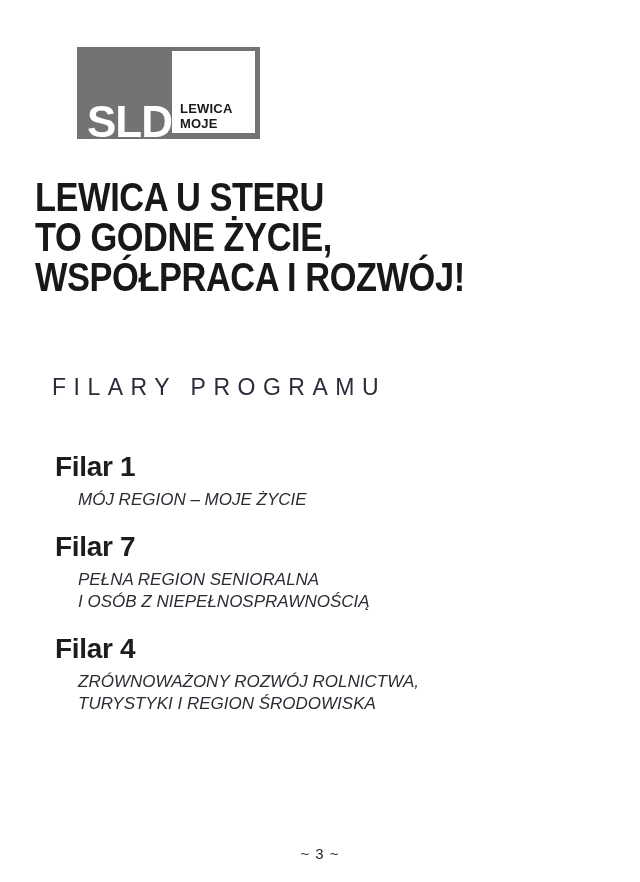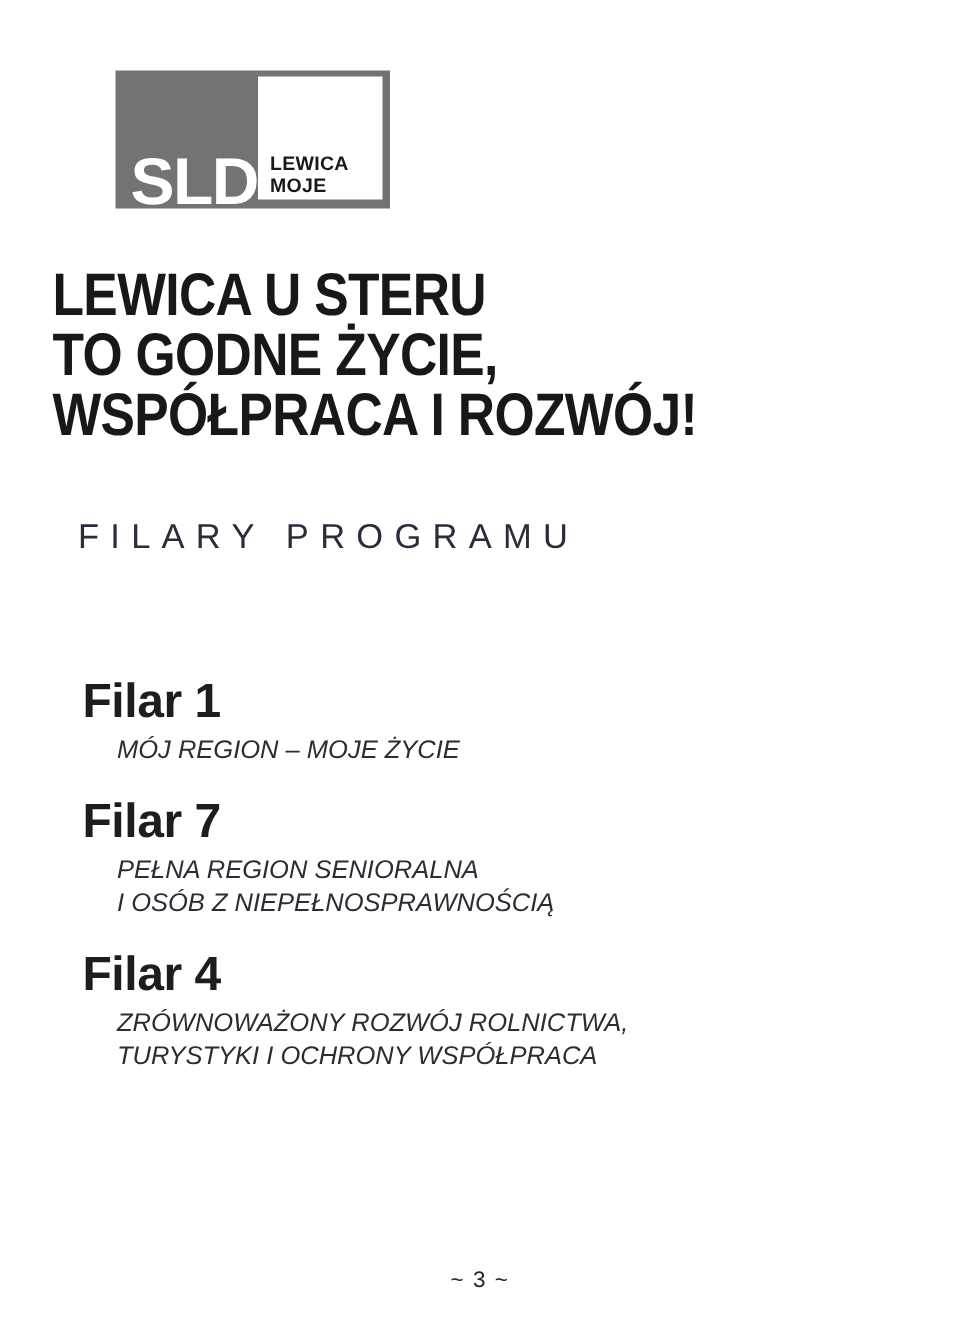--- a/index.html
+++ b/index.html
@@ -58,40 +58,40 @@
     letter-spacing: -0.5px;
     color: #18181a;
     white-space: nowrap;
     transform: scaleX(0.86);
     transform-origin: left top;
   }
 
   
   .section-title {
     position: absolute;
-    left: 52px; top: 342px;
+    left: 52px; top: 372px;
     margin: 0;
     font-size: 23px;
     font-weight: normal;
     line-height: 30px;
     letter-spacing: 7.5px;
     color: #2b2b3a;
     white-space: nowrap;
   }
 
   
   .pillars {
     position: absolute;
     left: 55px; top: 452px;
     width: 520px;
   }
   .pillar { margin: 0 0 21px 0; }
   .pillar-heading {
     margin: 0;
-    font-size: 32px;
+    font-size: 28px;
     font-weight: bold;
     line-height: 30px;
     letter-spacing: -0.3px;
     color: #1d1d1e;
   }
   .pillar-lines {
     margin: 7px 0 0 23px;
     font-size: 17px;
     line-height: 22px;
     color: #2c2c34;
@@ -149,21 +149,21 @@
       <div class="pillar-lines">
         <div>PEŁNA REGION SENIORALNA</div>
         <div>I OSÓB Z NIEPEŁNOSPRAWNOŚCIĄ</div>
       </div>
     </section>
 
     <section class="pillar">
       <h3 class="pillar-heading">Filar 4</h3>
       <div class="pillar-lines">
         <div>ZRÓWNOWAŻONY ROZWÓJ ROLNICTWA,</div>
-        <div>TURYSTYKI I OCHRONY WSPÓŁPRACA</div>
+        <div>TURYSTYKI I REGION ŚRODOWISKA</div>
       </div>
     </section>
 
   </div>
 
   <div class="page-number">~ 3 ~</div>
 
 </div>
 
 </body></html>

